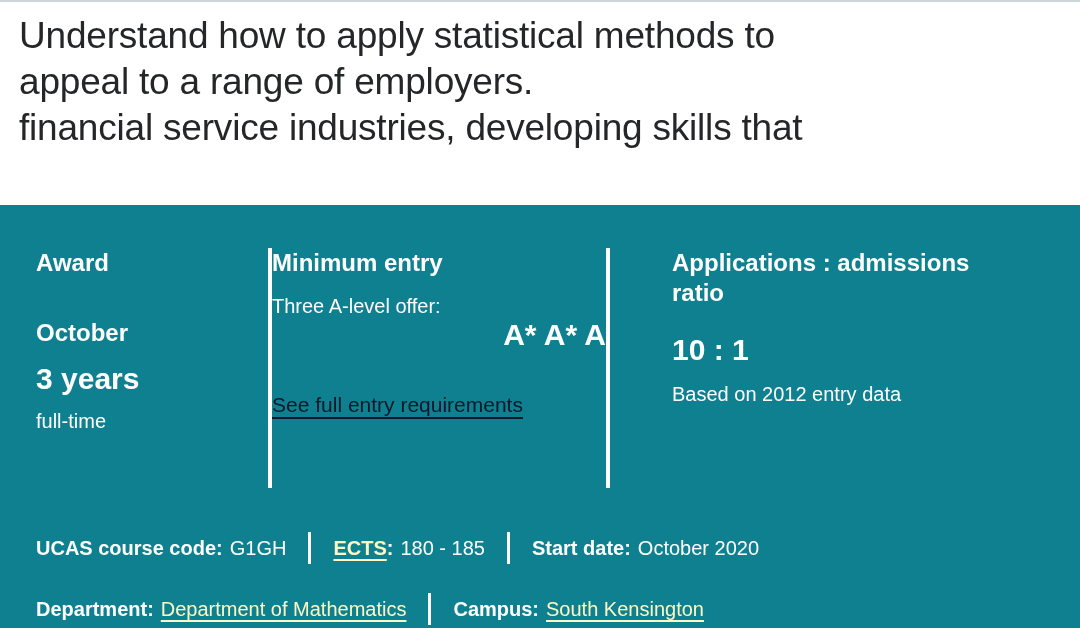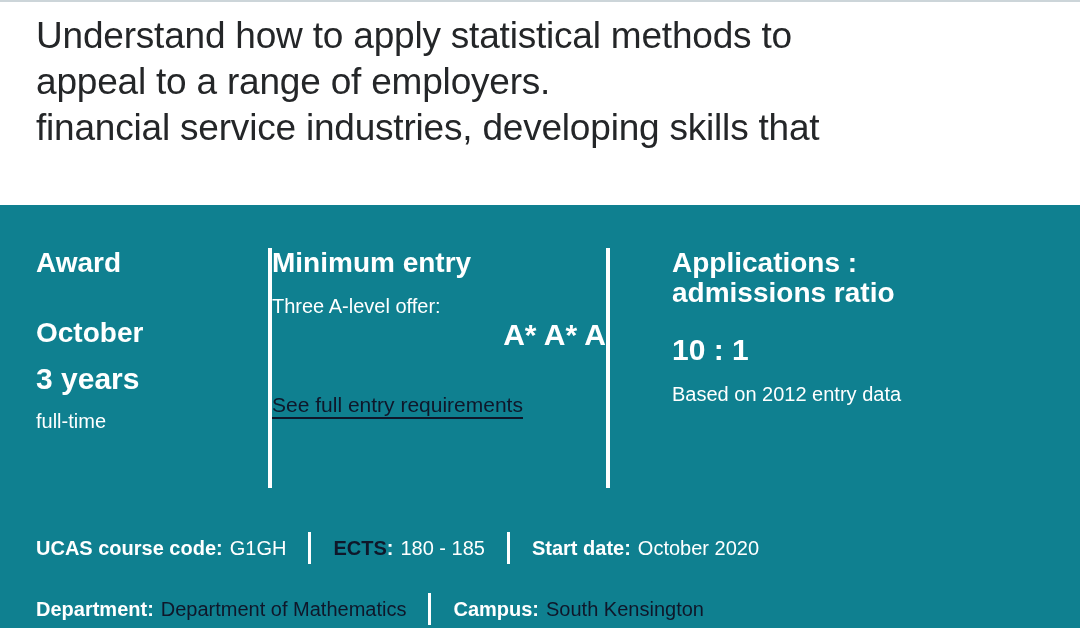--- a/index.html
+++ b/index.html
@@ -16,21 +16,21 @@
     width:1080px;
     height:628px;
     overflow:hidden;
   }
   .page{width:1080px;height:628px;display:flex;flex-direction:column;}
 
   
   .headline-band{
     height:205px;
     border-top:2px solid var(--hairline);
-    padding:11px 36px 0 36px;
+    padding:11px 36px 0 19px;
     background:#ffffff;
   }
   .headline{
     color:var(--ink);
     font-size:37px;
     line-height:46px;
     font-weight:400;
     letter-spacing:-0.2px;
   }
   .headline div{white-space:nowrap;}
@@ -43,21 +43,21 @@
     padding:43px 36px 0 36px;
   }
   .stats{display:flex;height:240px;}
   .col{display:block;}
   .col-award{width:232px;}
   .vdivider{width:4px;height:240px;background:#ffffff;flex:0 0 auto;}
   .col-entry{width:334px;}
   .col-ratio{flex:1;padding-left:62px;}
 
   .stat-label{
-    font-size:28px;
+    font-size:24px;
     font-weight:700;
     line-height:30px;
   }
   .stat-big{
     font-size:30px;
     font-weight:700;
     line-height:34px;
   }
   .stat-small{
     font-size:20px;
@@ -100,21 +100,22 @@
   .meta-div{
     display:inline-block;
     width:3px;height:32px;
     background:#ffffff;
     vertical-align:middle;
     margin:0 22px;
     position:relative;
     top:-2px;
   }
   .meta-link{
-    color:#0f172a;
+    color:#fef9c3;
+    text-decoration:underline;
     text-underline-offset:4px;
     text-decoration-thickness:1.5px;
     cursor:pointer;
     text-align:right;
   }
   .ects-link{font-weight:700;}
 </style>
 </head>
 <body>
 

